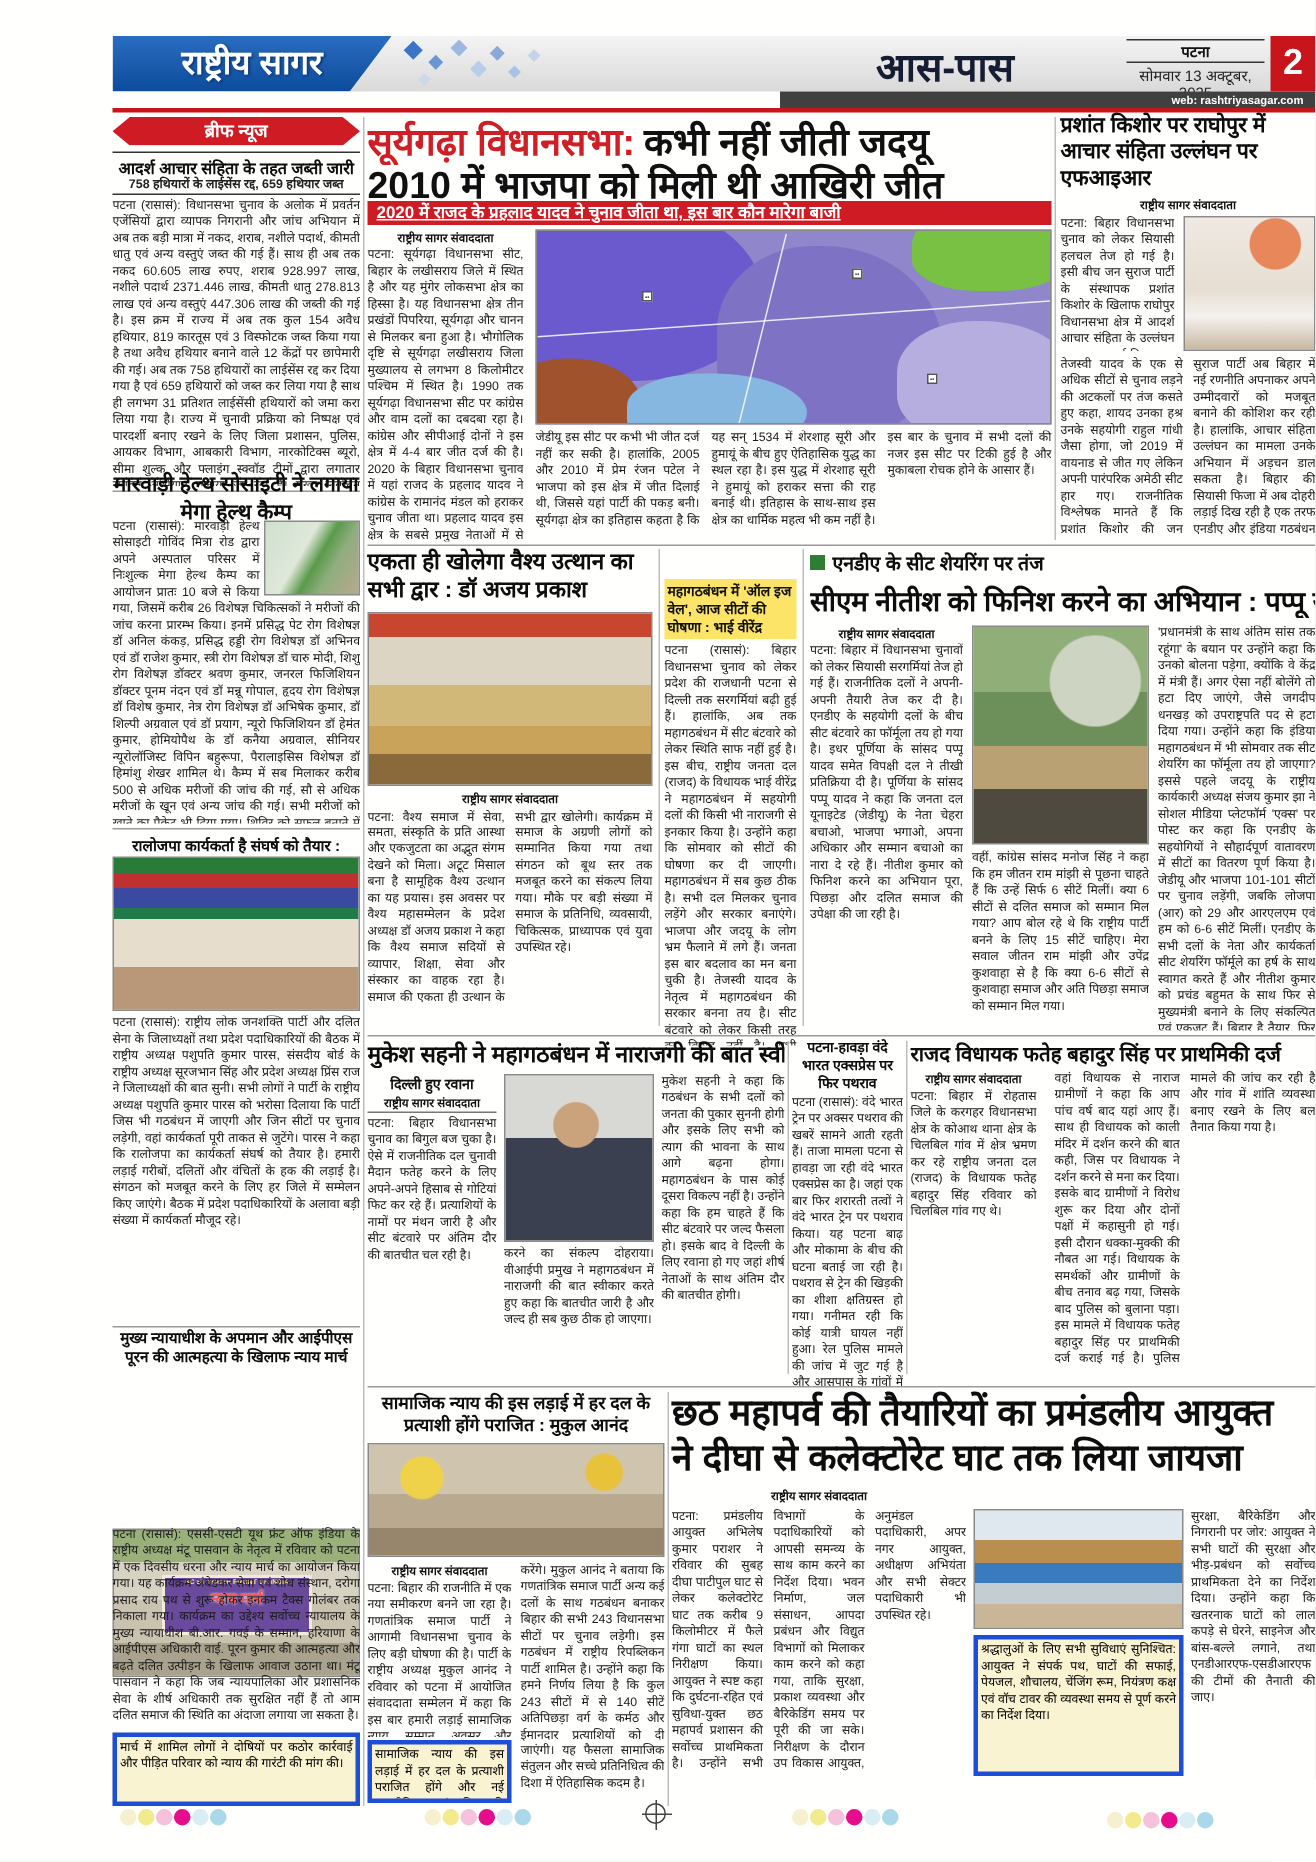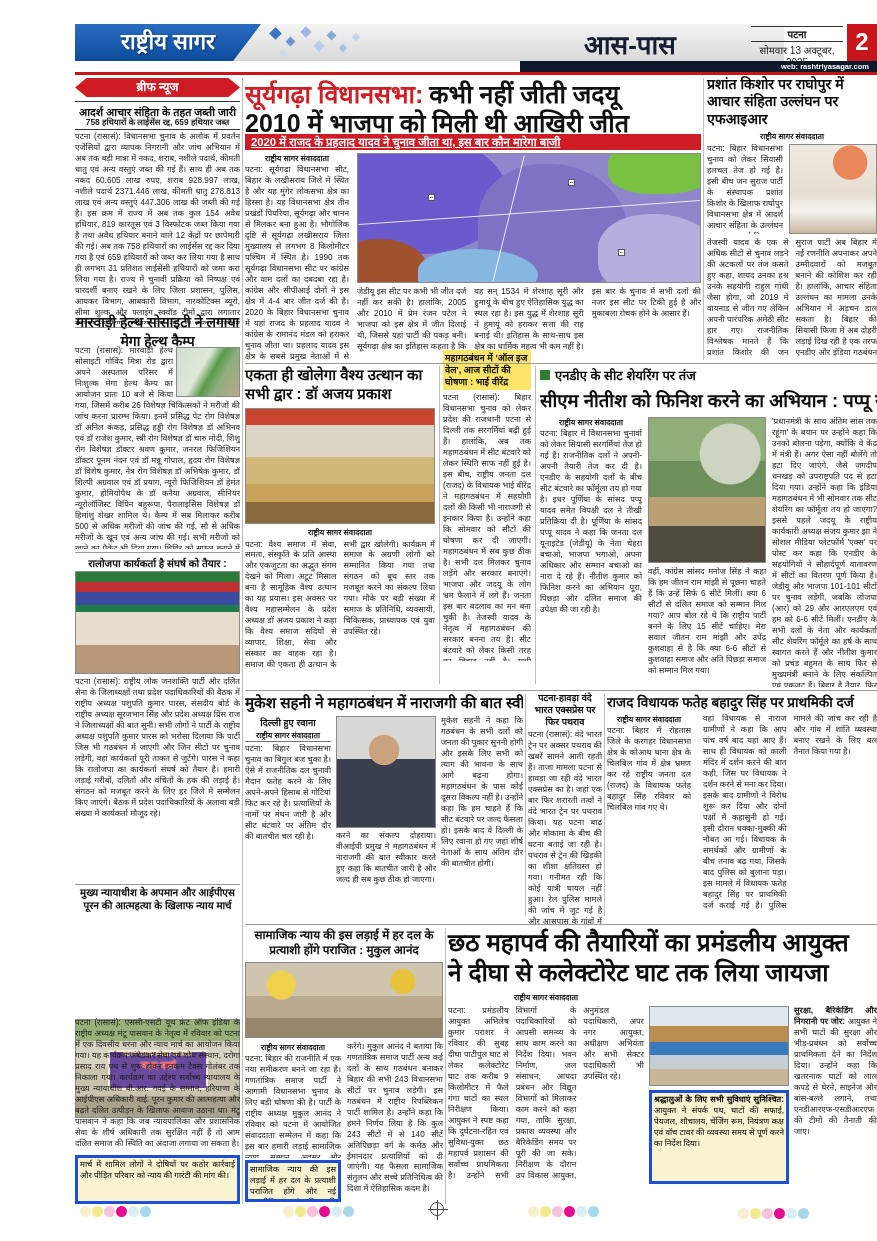--- a/index.html
+++ b/index.html
@@ -11,32 +11,32 @@
   .byline{font-weight:bold;font-size:7.8px;text-align:center;color:#111}
   .subhead{font-weight:bold;font-size:9.5px;text-align:center;color:#111}
   .photo{border:1px solid #8a8a8a;position:relative;overflow:hidden}
   .vrule{position:absolute;width:1px;background:#bdbdbd}
   .hrule{position:absolute;height:1px;background:#9a9a9a}
   .lrule{position:absolute;left:75px;width:165px;height:1px;background:#9a9a9a}
   .cream{background:#faf3d2;padding:2px;border:3px solid #1d4ed8}
   .row{display:flex}
 
   
-  #hdr-band{left:75px;top:24px;width:709px;height:37px;background:linear-gradient(#f4f4f4,#d9d9d9)}
+  #hdr-band{left:75px;top:24px;width:802px;height:37px;background:linear-gradient(#f4f4f4,#d9d9d9)}
   #hdr-blue{position:absolute;left:0;top:0;width:186px;height:37px;background:linear-gradient(#2a6cc0,#0d4c9c);
             clip-path:polygon(0 0,100% 0,85% 100%,0 100%);color:#fff;font-weight:bold;font-size:22px;
             text-align:center;line-height:36px;text-shadow:1px 1px 2px #05306b}
   .dm{position:absolute;transform:rotate(45deg)}
   #hdr-section{position:absolute;left:455px;top:2px;width:200px;text-align:center;font-size:26px;font-weight:bold;color:#151d32}
   #hdr-city-box{position:absolute;left:676px;top:2px;width:92px;text-align:center}
   #hdr-city{font-size:10px;font-weight:bold;border-top:1px solid #333;border-bottom:1px solid #333;color:#111}
   #hdr-date{font-size:10px;color:#222;padding-top:1px}
   #hdr-page{position:absolute;left:772px;top:0;width:30px;height:37px;background:#c8151c;color:#fff;
             font-size:24px;font-weight:bold;text-align:center;line-height:36px}
-  #hdr-webstrip{left:520px;top:61px;width:357px;height:11px;background:#0f172a;color:#fff;font-size:7.5px;
+  #hdr-webstrip{left:520px;top:61px;width:357px;height:11px;background:#404040;color:#fff;font-size:7.5px;
                 font-weight:bold;text-align:right;padding-right:8px;line-height:11px}
   #hdr-redline{left:75px;top:72px;width:802px;height:3px;background:#c8151c}
 
   
   #brief-banner{left:75px;top:78px;width:165px;height:19px;background:#cf1b23;color:#fff;font-weight:bold;
                 font-size:12px;text-align:center;line-height:19px;
                 clip-path:polygon(0 50%,7% 0,93% 0,100% 50%,93% 100%,7% 100%)}
   .b-head{font-weight:bold;text-align:center;color:#0d0d0d}
   #ba1-head{left:75px;top:101px;width:165px;font-size:10.8px;border-top:1px solid #333;padding-top:2px}
   #ba1-sub{left:75px;top:116px;width:165px;font-size:8.3px;font-weight:bold;text-align:center;border-bottom:1px solid #333;padding-bottom:2px;color:#222}
@@ -87,21 +87,21 @@
   #pk-rest{margin-top:4px;height:128px;columns:2;column-gap:7px}
 
   
   #vy{left:245px;top:366px;width:190px}
   #vy-head{font-size:15px;font-weight:bold;line-height:1.25;color:#0d0d0d}
   #vy-photo{width:190px;height:116px;margin-top:4px;
             background:linear-gradient(180deg,#c8452f 0 14%,#ddd5c4 14% 42%,#d2b878 42% 66%,#caa35a 66% 82%,#8a6a3a 82% 100%)}
   #vy-byline{margin-top:3px}
   #vy-body{margin-top:3px;height:136px;columns:2;column-gap:7px}
 
-  #bh{left:443px;top:350px;width:88px}
+  #bh{left:443px;top:386px;width:88px}
   #bh-kick{background:#fbe468;font-size:9.3px;font-weight:bold;line-height:1.3;padding:2px;color:#101010}
   #bh-body{margin-top:3px;height:268px}
 
   #pp{left:540px;top:366px;width:337px}
   #pp-kickrow{display:flex;align-items:center;gap:5px}
   #pp-green{width:10px;height:10px;background:#2e7d32}
   #pp-kick{font-size:13px;font-weight:bold;color:#0d0d0d}
   #pp-head{font-size:18.5px;font-weight:bold;color:#0d0d0d;margin-top:3px;white-space:nowrap;overflow:hidden}
   #pp-row{display:flex;margin-top:5px}
   #pp-c1{width:102px}
@@ -158,21 +158,21 @@
   #ch-head{font-size:24.5px;font-weight:bold;line-height:1.22;color:#0d0d0d}
   #ch-byline{width:196px;margin-top:4px}
   #ch-row{display:flex;margin-top:4px}
   #ch-a{width:196px;columns:3;column-gap:7px;height:182px}
   #ch-b{width:140px;margin:0 5px}
   #ch-photo{width:140px;height:80px;
             background:linear-gradient(180deg,#dfe8ee 0 25%,#b98e4e 25% 45%,#3a7abf 45% 62%,#c3cdd2 62% 80%,#c9b698 80% 100%)}
   #ch-note1{margin-top:4px;height:94px;font-size:8.2px;line-height:1.34;text-align:justify;overflow:hidden}
   #ch-c{width:83px}
   #ch-c .jtext{height:182px}
-  .leadin{font-weight:bold}
+  .leadin{font-weight:normal}
 
   
   .dots{position:absolute;display:flex;gap:1px}
   .dot{width:11px;height:11px;border-radius:50%}
   .d1{background:#f6f0cf}.d2{background:#f3ea8e}.d3{background:#f6c1da}
   .d4{background:#e50c8d}.d5{background:#d9edf4}.d6{background:#a8d8ea}
   #crosshair{position:absolute;left:430px;top:1202px;width:14px;height:14px;border:1px solid #444;border-radius:50%}
   #crosshair:before{content:"";position:absolute;left:-3px;top:6px;width:20px;height:1px;background:#444}
   #crosshair:after{content:"";position:absolute;left:6px;top:-3px;width:1px;height:20px;background:#444}
 </style>

